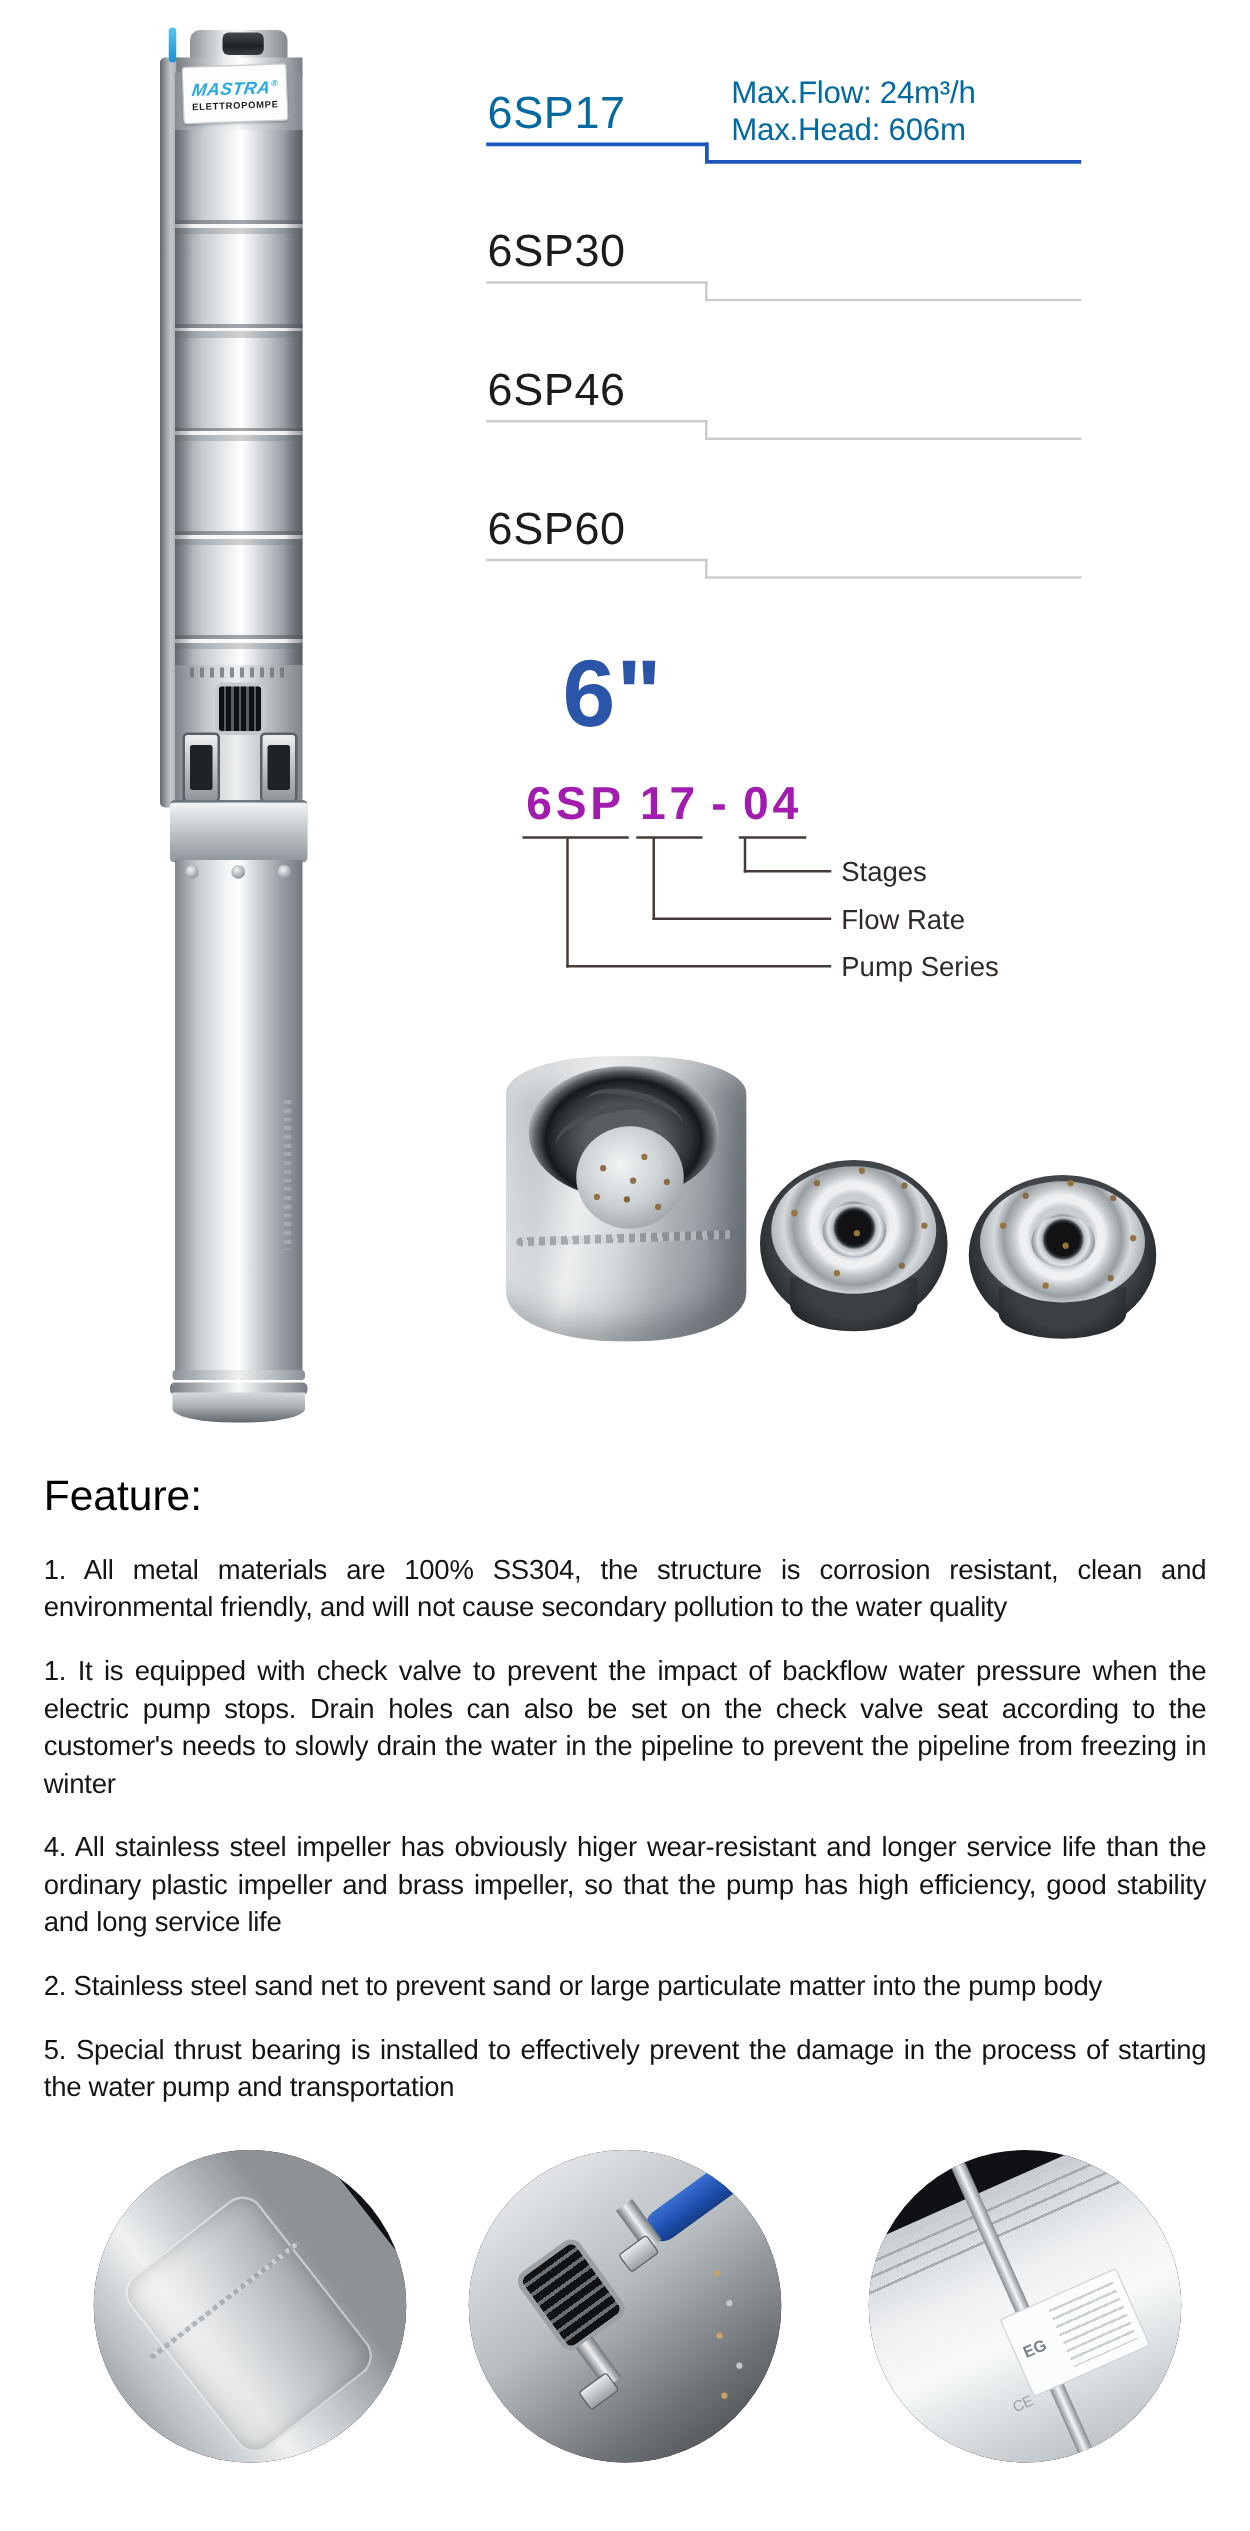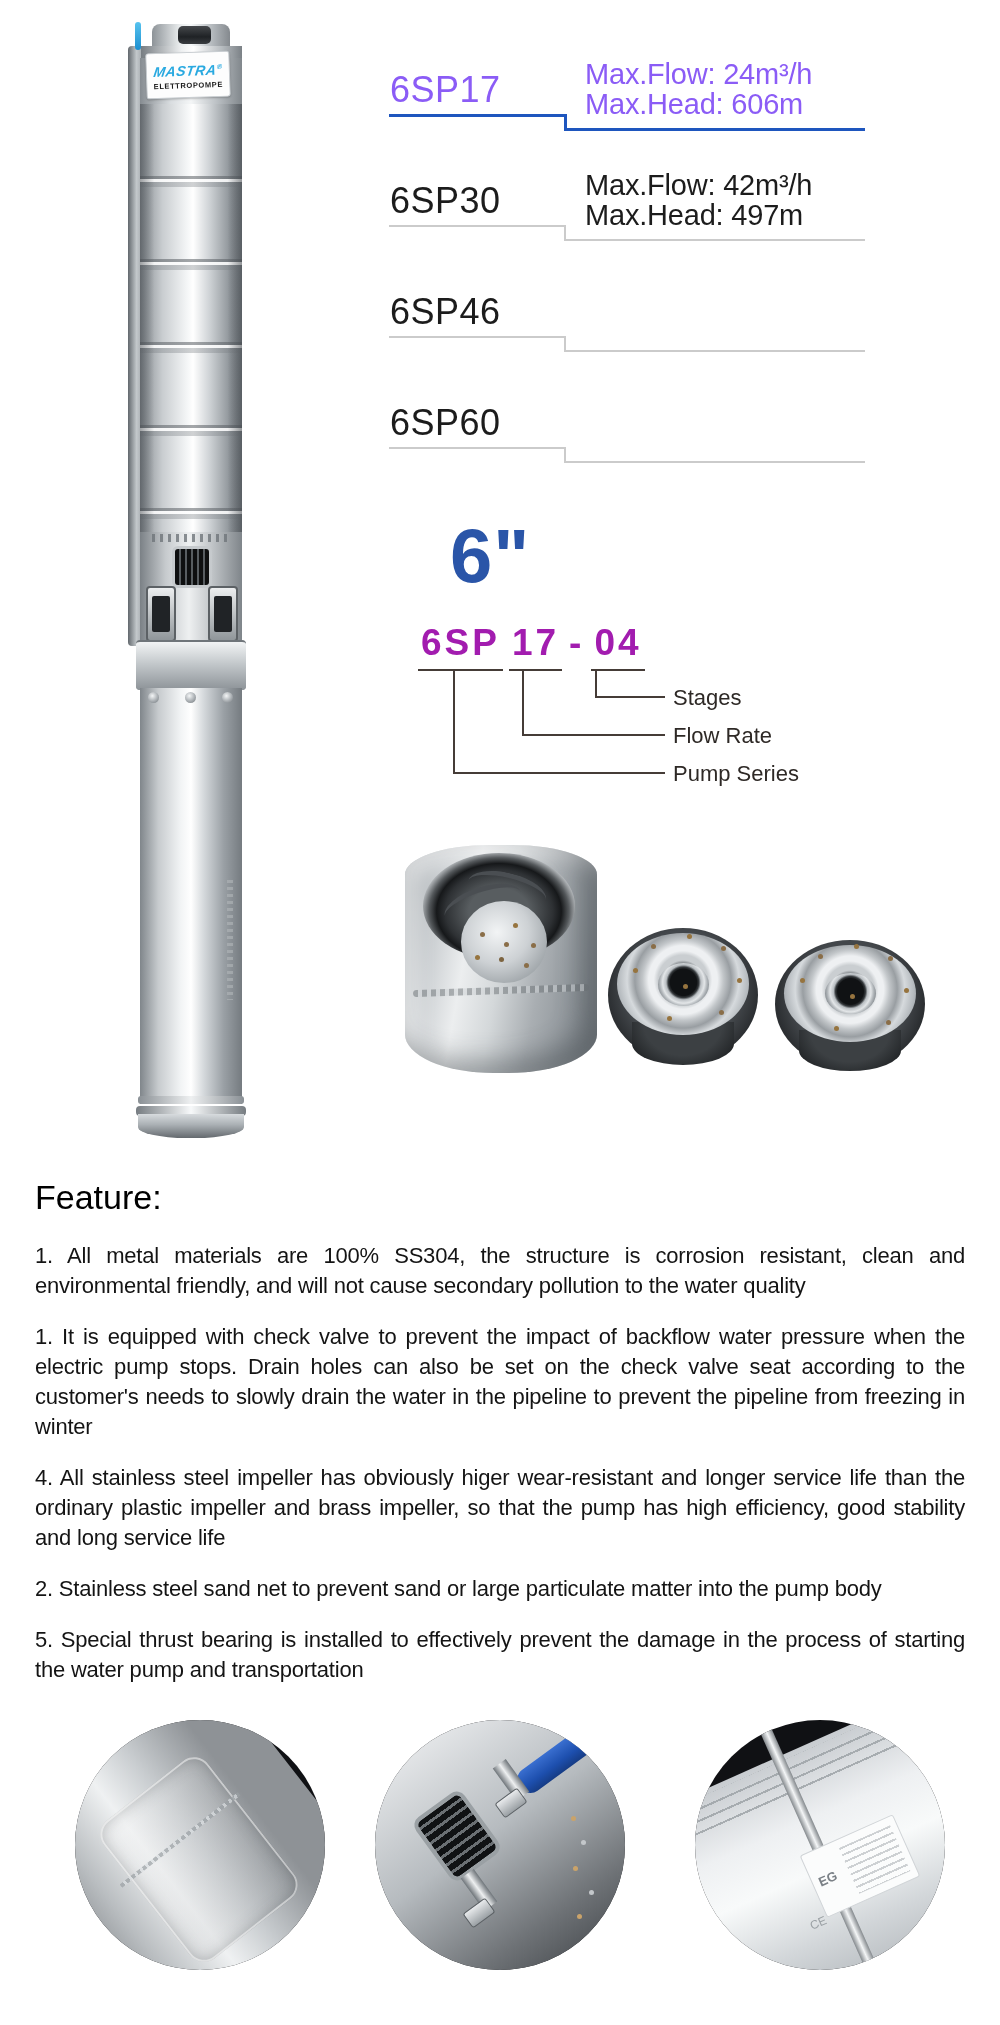--- a/index.html
+++ b/index.html
@@ -3,26 +3,26 @@
 <meta charset="utf-8">
 <style>
   html,body{margin:0;padding:0;background:#ffffff;}
   .page{position:relative;width:1000px;height:2025px;background:#fff;overflow:hidden;
         font-family:"Liberation Sans",sans-serif;color:#1c1c1c;}
   .abs{position:absolute;}
 
   
   .model-row{position:absolute;left:0;width:1000px;height:90px;}
   .m-name{position:absolute;left:390px;top:25px;font-size:36px;letter-spacing:.5px;color:#1c1c1c;line-height:40px;}
-  .m-specs{position:absolute;left:585px;top:14px;font-size:29px;line-height:30px;color:#1c1c1c;letter-spacing:-.2px;}
+  .m-specs{position:absolute;left:585px;top:14px;font-size:25px;line-height:30px;color:#1c1c1c;letter-spacing:-.2px;}
   .ln{position:absolute;background:#cbcbcb;}
   .ln-h1{left:389px;top:69px;width:177px;height:2px;}
   .ln-v {left:564px;top:69px;width:2px;height:16px;}
   .ln-h2{left:564px;top:83px;width:301px;height:2px;}
-  .model-row.hl .m-name,.model-row.hl .m-specs{color:#8b5cf6;}
+  .model-row.hl .m-name,.model-row.hl .m-specs{color:#0369a1;}
   .model-row.hl .ln{background:#1e56be;}
   .model-row.hl .ln-h1{height:3px;}
   .model-row.hl .ln-h2{height:3px;}
   .model-row.hl .ln-v{width:3px;}
 
   
   .size-heading{position:absolute;left:450px;top:512px;font-size:76px;font-weight:bold;
                 color:#2a55a8;letter-spacing:1px;}
   .code-row{position:absolute;left:418px;top:622px;display:flex;align-items:flex-start;
             font-size:37px;font-weight:bold;color:#a21caf;letter-spacing:3px;}
@@ -213,24 +213,20 @@
       <div class="m-specs">
         <div>Max.Flow: 24m³/h</div>
         <div>Max.Head: 606m</div>
       </div>
       <div class="ln ln-h1"></div>
       <div class="ln ln-v"></div>
       <div class="ln ln-h2"></div>
     </div>
     <div class="model-row" style="top:156px;">
       <div class="m-name">6SP30</div>
-      <div class="m-specs">
-        <div>Max.Flow: 42m³/h</div>
-        <div>Max.Head: 497m</div>
-      </div>
       <div class="ln ln-h1"></div>
       <div class="ln ln-v"></div>
       <div class="ln ln-h2"></div>
     </div>
     <div class="model-row" style="top:267px;">
       <div class="m-name">6SP46</div>
       <div class="ln ln-h1"></div>
       <div class="ln ln-v"></div>
       <div class="ln ln-h2"></div>
     </div>

